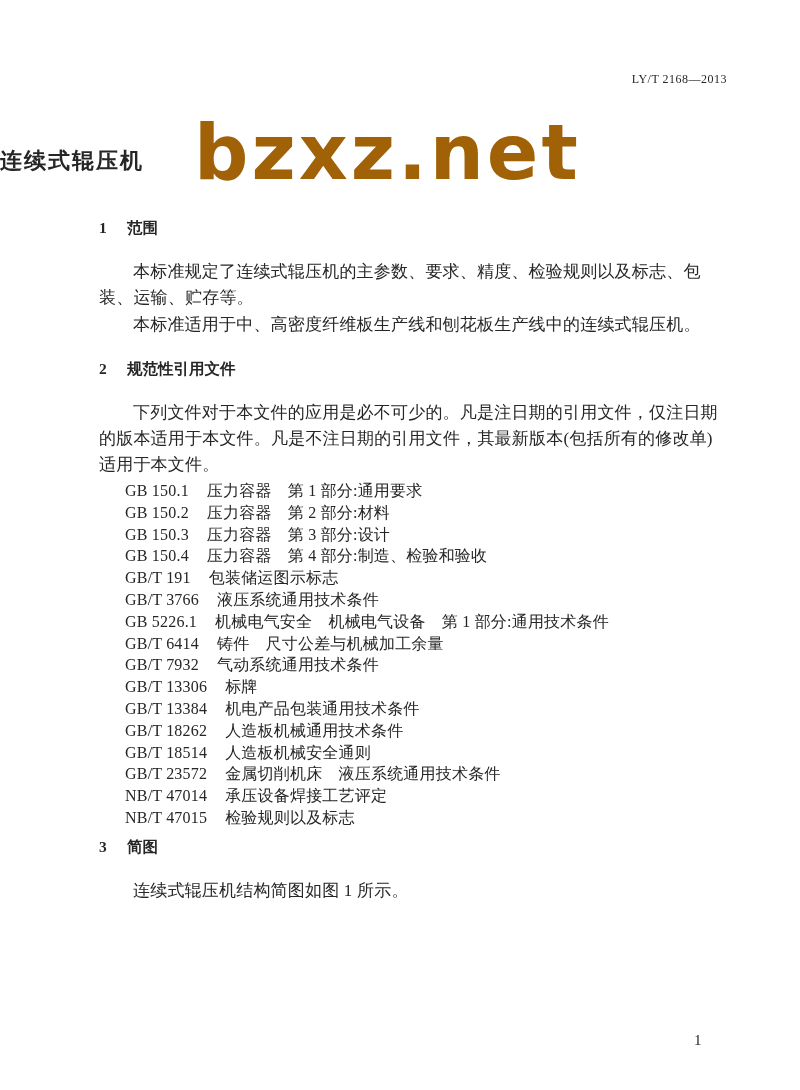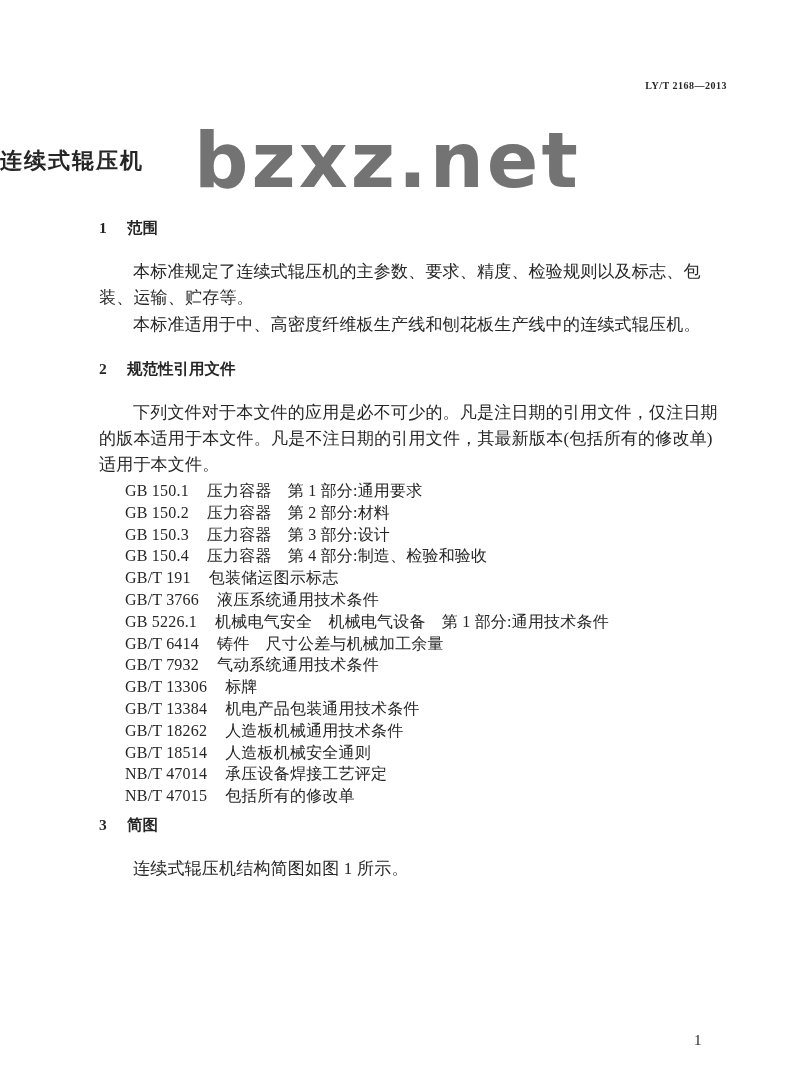--- a/index.html
+++ b/index.html
@@ -7,36 +7,36 @@
     position: relative;
     width: 800px;
     height: 1090px;
     background: #ffffff;
     overflow: hidden;
     font-family: "Liberation Serif", "DejaVu Serif", serif;
     color: #262626;
   }
   .doc-code {
     position: absolute;
-    top: 80px;
+    top: 72px;
     right: 73px;
-    font-size: 10px;
-    font-weight: 700;
+    font-size: 12px;
+    font-weight: 400;
     letter-spacing: 0.5px;
     z-index: 1;
   }
   .watermark {
     position: absolute;
-    top: 116px;
+    top: 108px;
     left: 194px;
     font-family: "DejaVu Sans", sans-serif;
     font-weight: 700;
     font-size: 76px;
     line-height: 90px;
-    color: #737373;
+    color: #a16207;
     letter-spacing: 3px;
     z-index: 0;
     user-select: none;
   }
   .doc-title {
     position: absolute;
     top: 146px;
     left: 0;
     width: 100%;
     text-align: left;
@@ -130,22 +130,23 @@
           <li class="ref-item"><span class="ref-code">GB 150.4</span><span class="ref-title">压力容器　第 4 部分:制造、检验和验收</span></li>
           <li class="ref-item"><span class="ref-code">GB/T 191</span><span class="ref-title">包装储运图示标志</span></li>
           <li class="ref-item"><span class="ref-code">GB/T 3766</span><span class="ref-title">液压系统通用技术条件</span></li>
           <li class="ref-item"><span class="ref-code">GB 5226.1</span><span class="ref-title">机械电气安全　机械电气设备　第 1 部分:通用技术条件</span></li>
           <li class="ref-item"><span class="ref-code">GB/T 6414</span><span class="ref-title">铸件　尺寸公差与机械加工余量</span></li>
           <li class="ref-item"><span class="ref-code">GB/T 7932</span><span class="ref-title">气动系统通用技术条件</span></li>
           <li class="ref-item"><span class="ref-code">GB/T 13306</span><span class="ref-title">标牌</span></li>
           <li class="ref-item"><span class="ref-code">GB/T 13384</span><span class="ref-title">机电产品包装通用技术条件</span></li>
           <li class="ref-item"><span class="ref-code">GB/T 18262</span><span class="ref-title">人造板机械通用技术条件</span></li>
           <li class="ref-item"><span class="ref-code">GB/T 18514</span><span class="ref-title">人造板机械安全通则</span></li>
+          <li class="ref-item"><span class="ref-code">GB/T 23572</span><span class="ref-title">金属切削机床　液压系统通用技术条件</span></li>
           <li class="ref-item"><span class="ref-code">NB/T 47014</span><span class="ref-title">承压设备焊接工艺评定</span></li>
-          <li class="ref-item"><span class="ref-code">NB/T 47015</span><span class="ref-title">包括所有的修改单</span></li>
+          <li class="ref-item"><span class="ref-code">NB/T 47015</span><span class="ref-title">检验规则以及标志</span></li>
         </ul>
   </section>
 
   <section class="section">
     <h2 class="section-heading">
       <span class="sec-num">3</span>
       <span class="sec-title">简图</span>
     </h2>
     <div class="paras">
           <p class="body-para">连续式辊压机结构简图如图 1 所示。</p>

